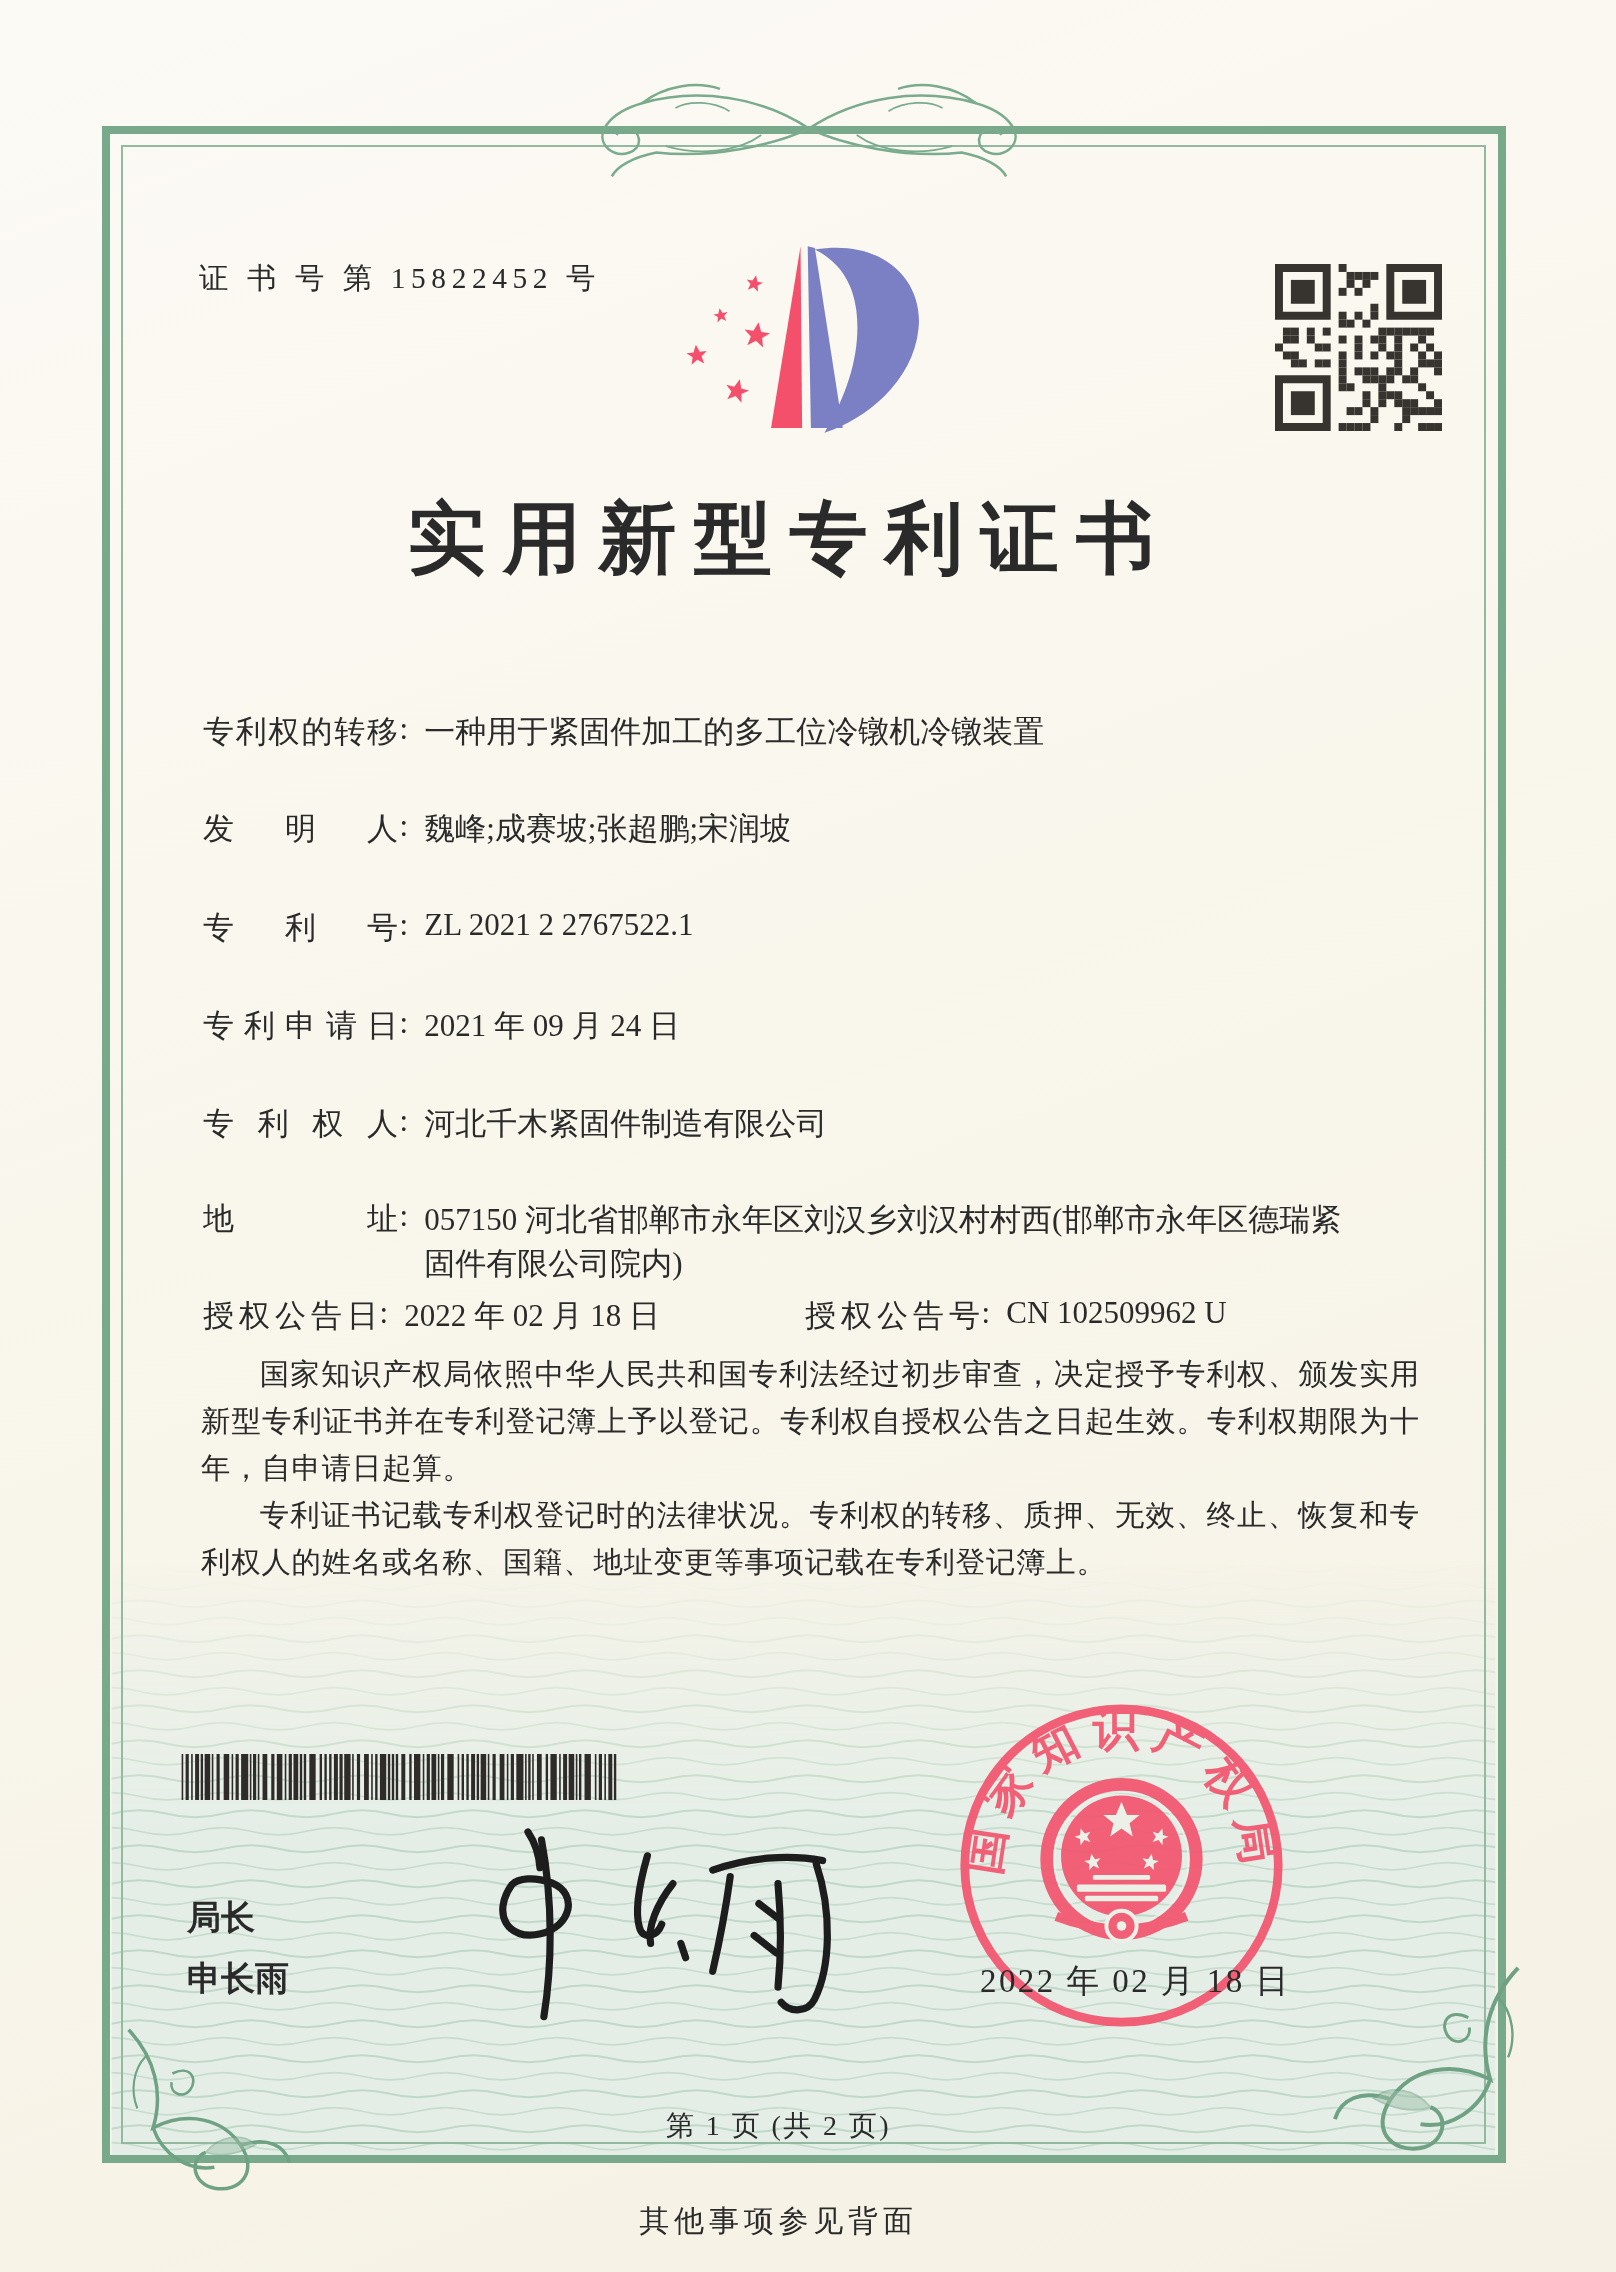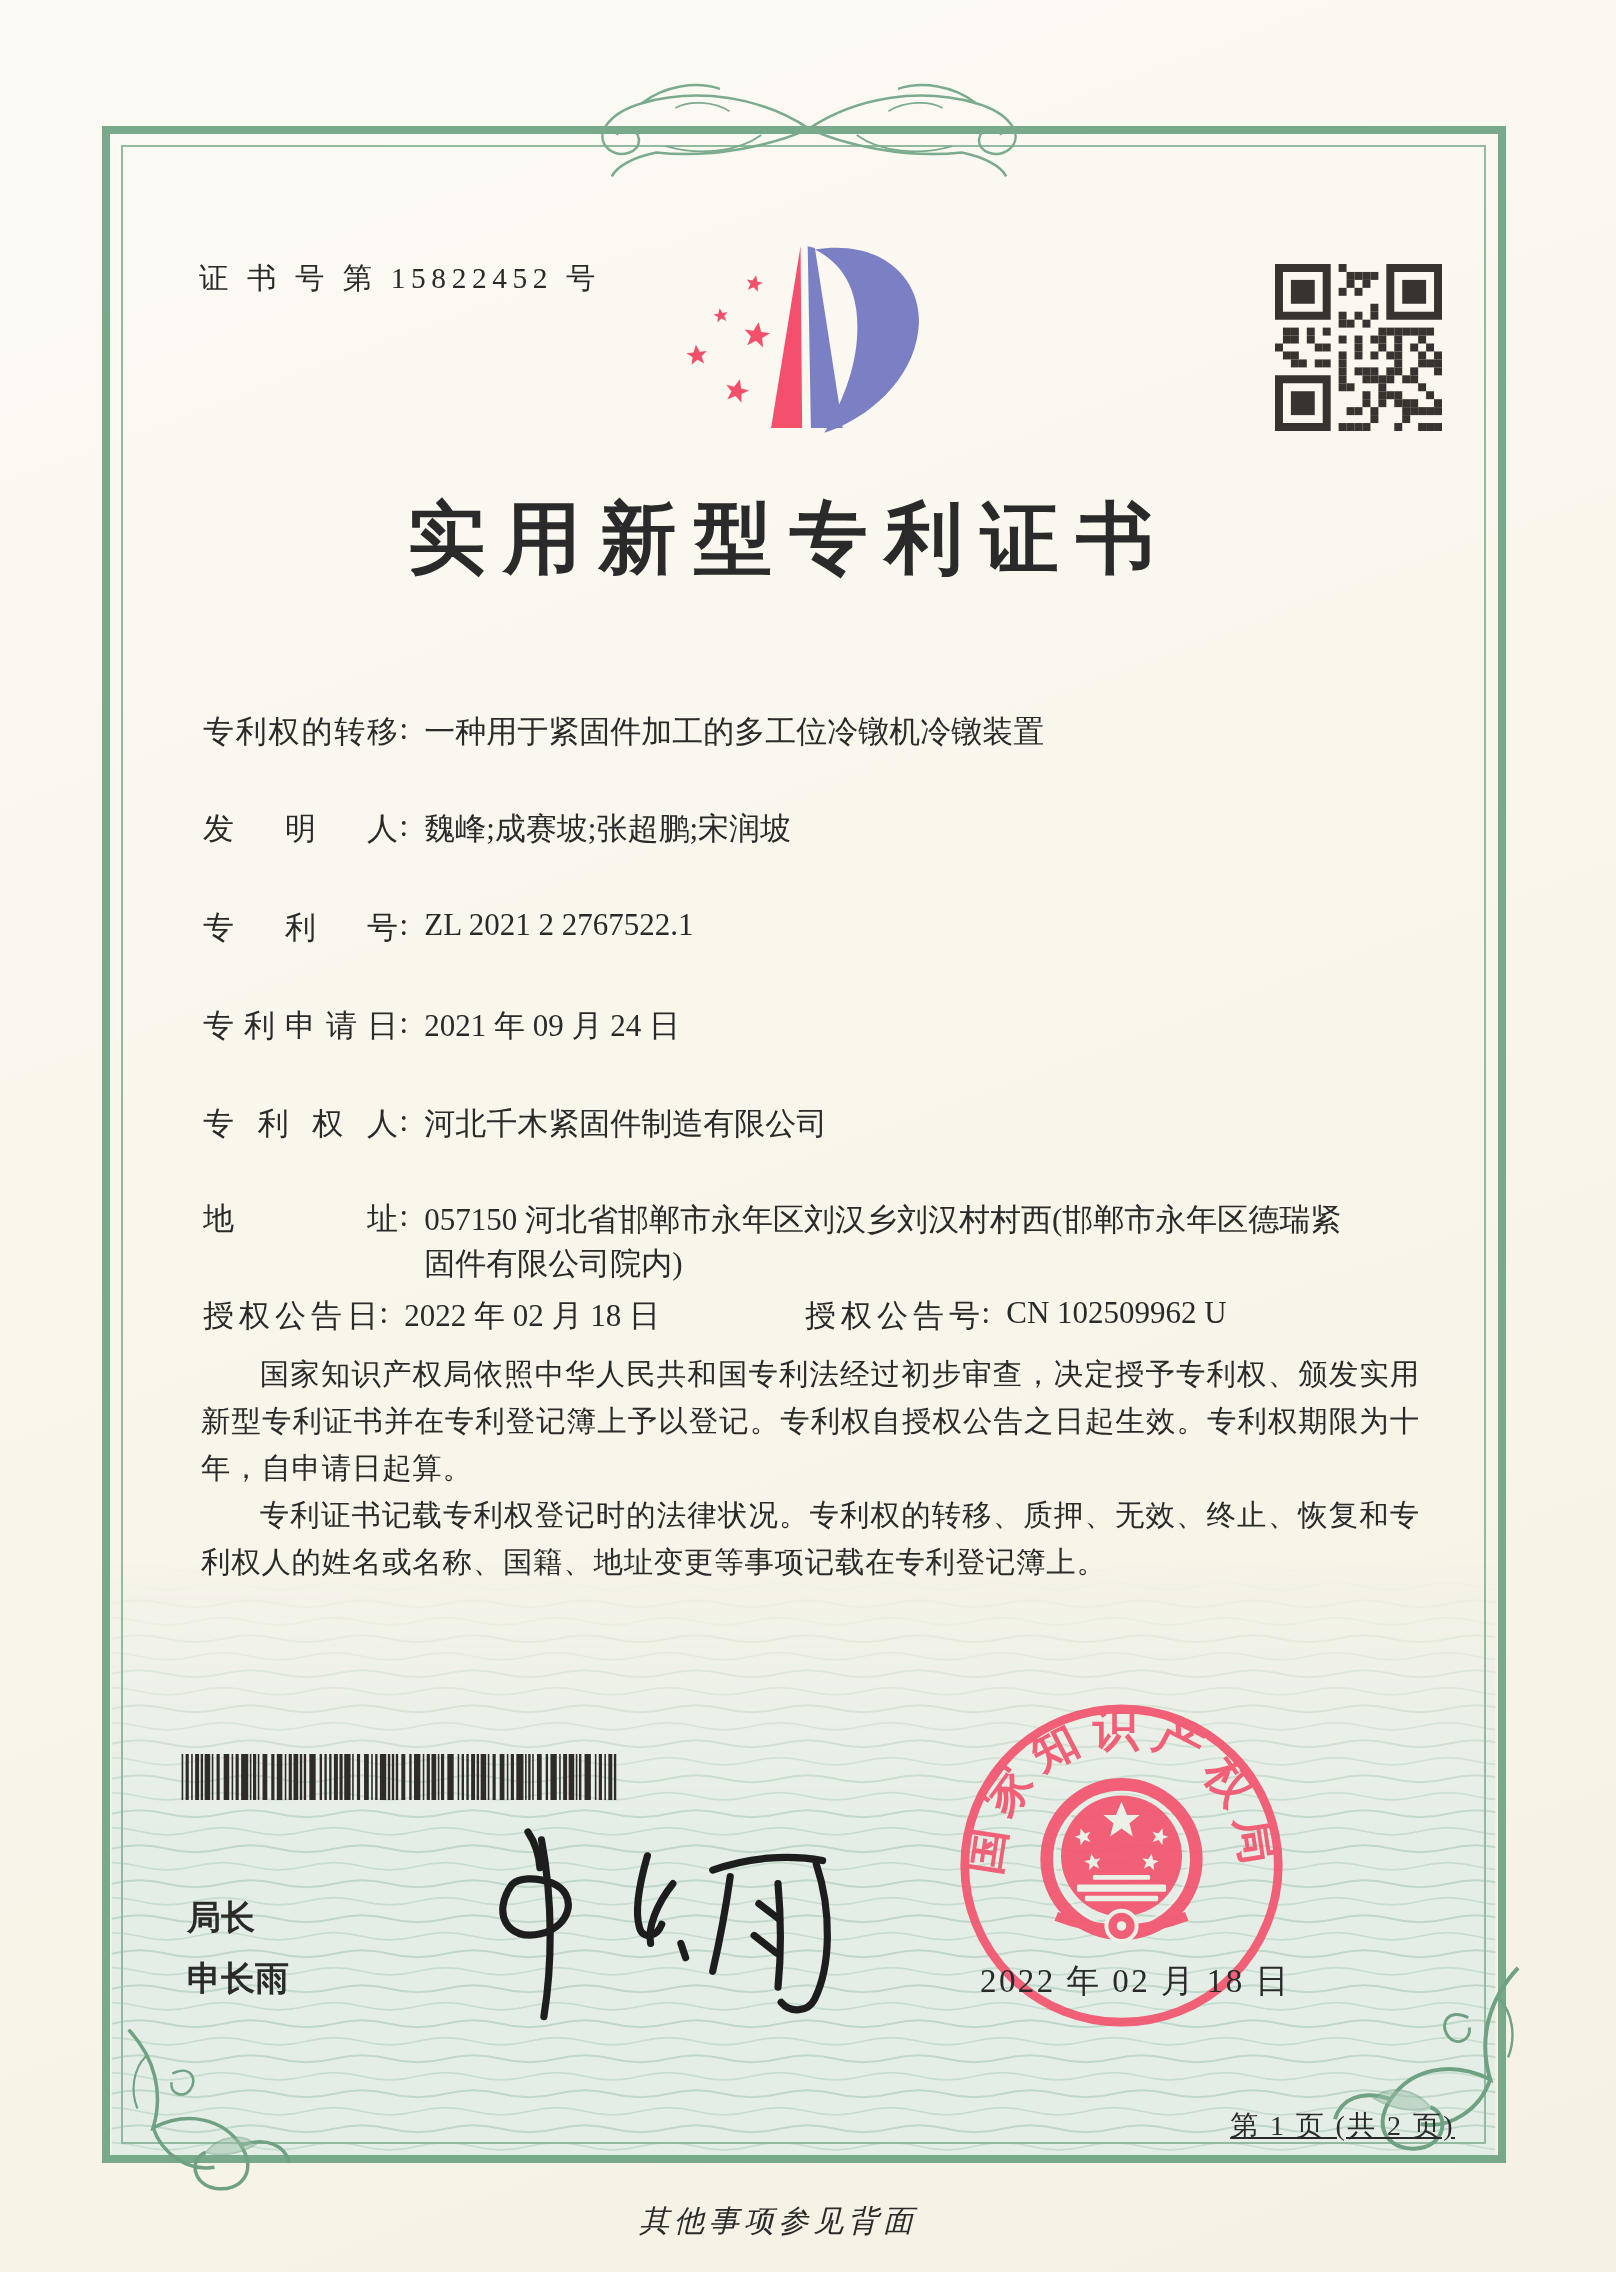--- a/index.html
+++ b/index.html
@@ -23,22 +23,22 @@
   .colon{display:inline-block;margin-left:1.6px;vertical-align:top;}
   .val{display:inline-block;margin-left:16px;vertical-align:top;}
   .val-wide{white-space:normal;width:927px;line-height:1.42;}
   .grant-group{position:absolute;top:0;white-space:nowrap;}
   .paras{left:201px;top:1351px;width:1219px;font-size:29.4px;line-height:47px;
     text-align:justify;letter-spacing:0.8px;}
   .paras p{margin:0;text-indent:2em;}
   .signoff-title{left:187px;top:1895px;font-size:34px;font-weight:700;text-align:right;}
   .signoff-name{left:187px;top:1956px;font-size:34px;font-weight:700;}
   .seal-date{left:980px;top:1959px;font-size:33px;letter-spacing:2.4px;z-index:6;}
-  .page-info{left:102px;top:2107px;width:1353px;text-align:right;font-size:28px;letter-spacing:2.4px;text-decoration:underline;}
-  .back-note{left:102px;top:2201px;width:1353px;text-align:center;font-size:30px;letter-spacing:4.8px;font-style:italic;}
+  .page-info{left:102px;top:2107px;width:1353px;text-align:center;font-size:28px;letter-spacing:2.4px;}
+  .back-note{left:102px;top:2201px;width:1353px;text-align:center;font-size:30px;letter-spacing:4.8px;}
   svg{display:block;}
   .z1{z-index:1}.z2{z-index:2}.z3{z-index:3}.z4{z-index:4}.z5{z-index:5}
 </style>
 </head>
 <body>
 
 <div class="page">
 
   <svg class="abs z1" style="left:111px;top:1560px" width="1385" height="595" viewBox="0 0 1740 748">
     <defs>

